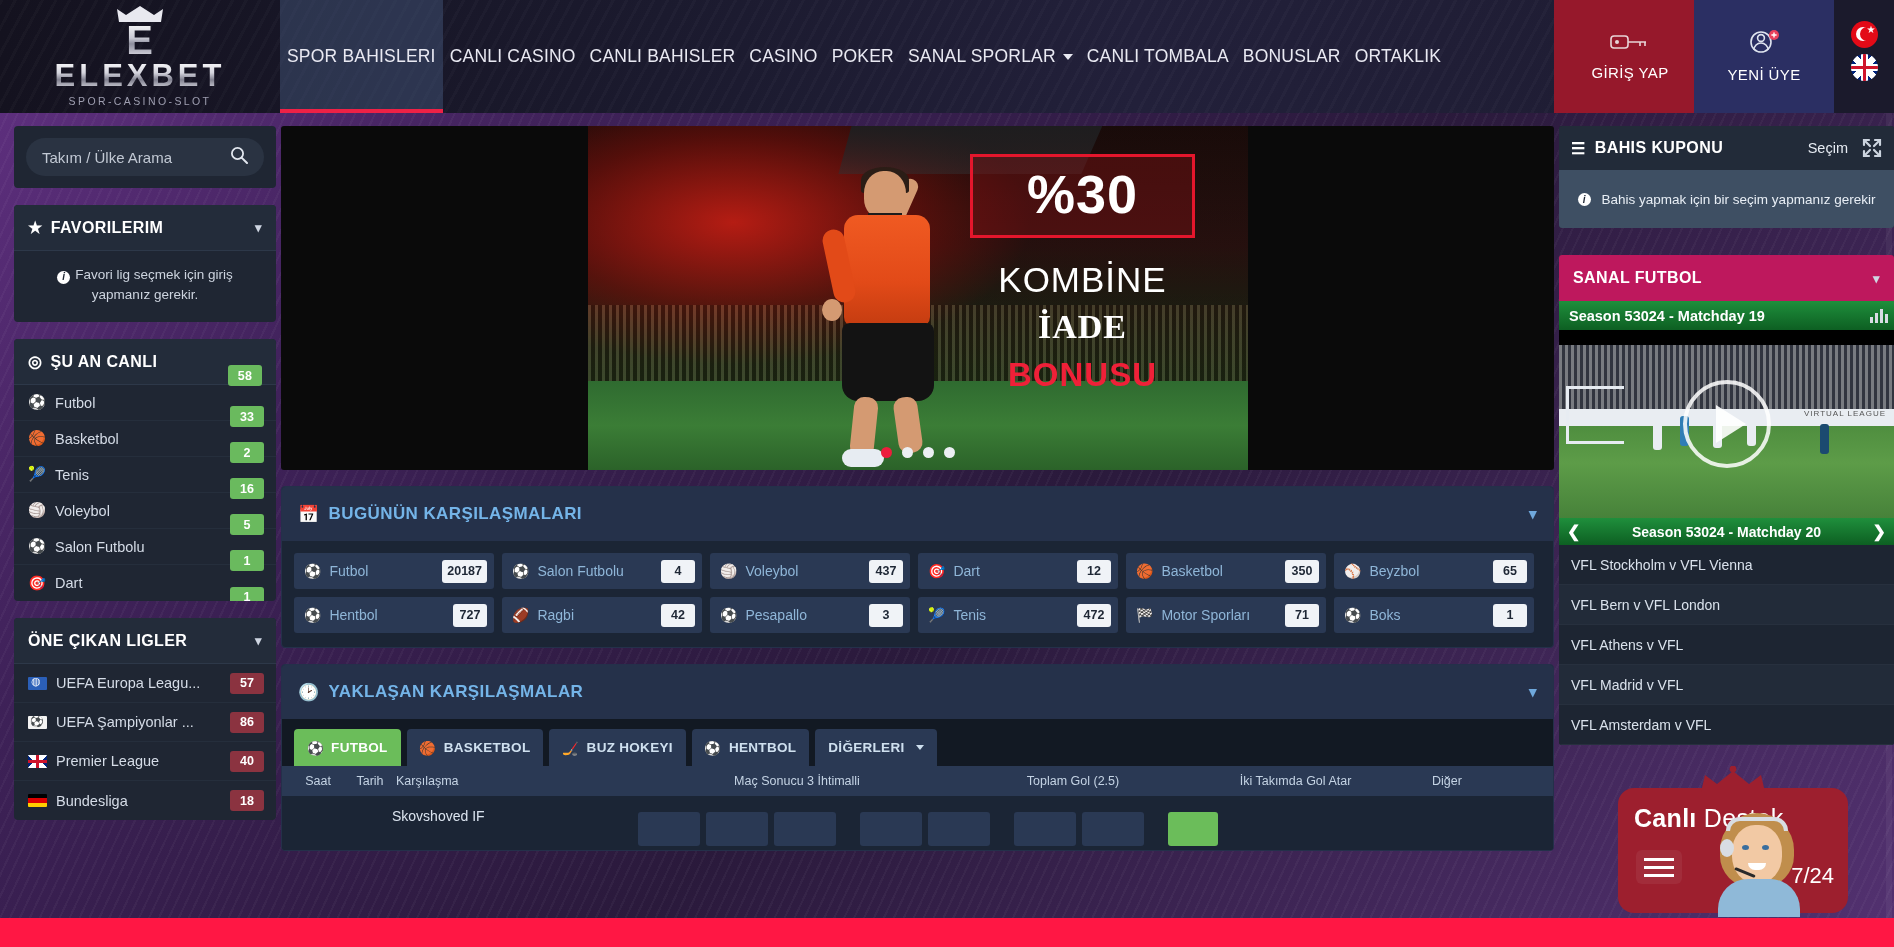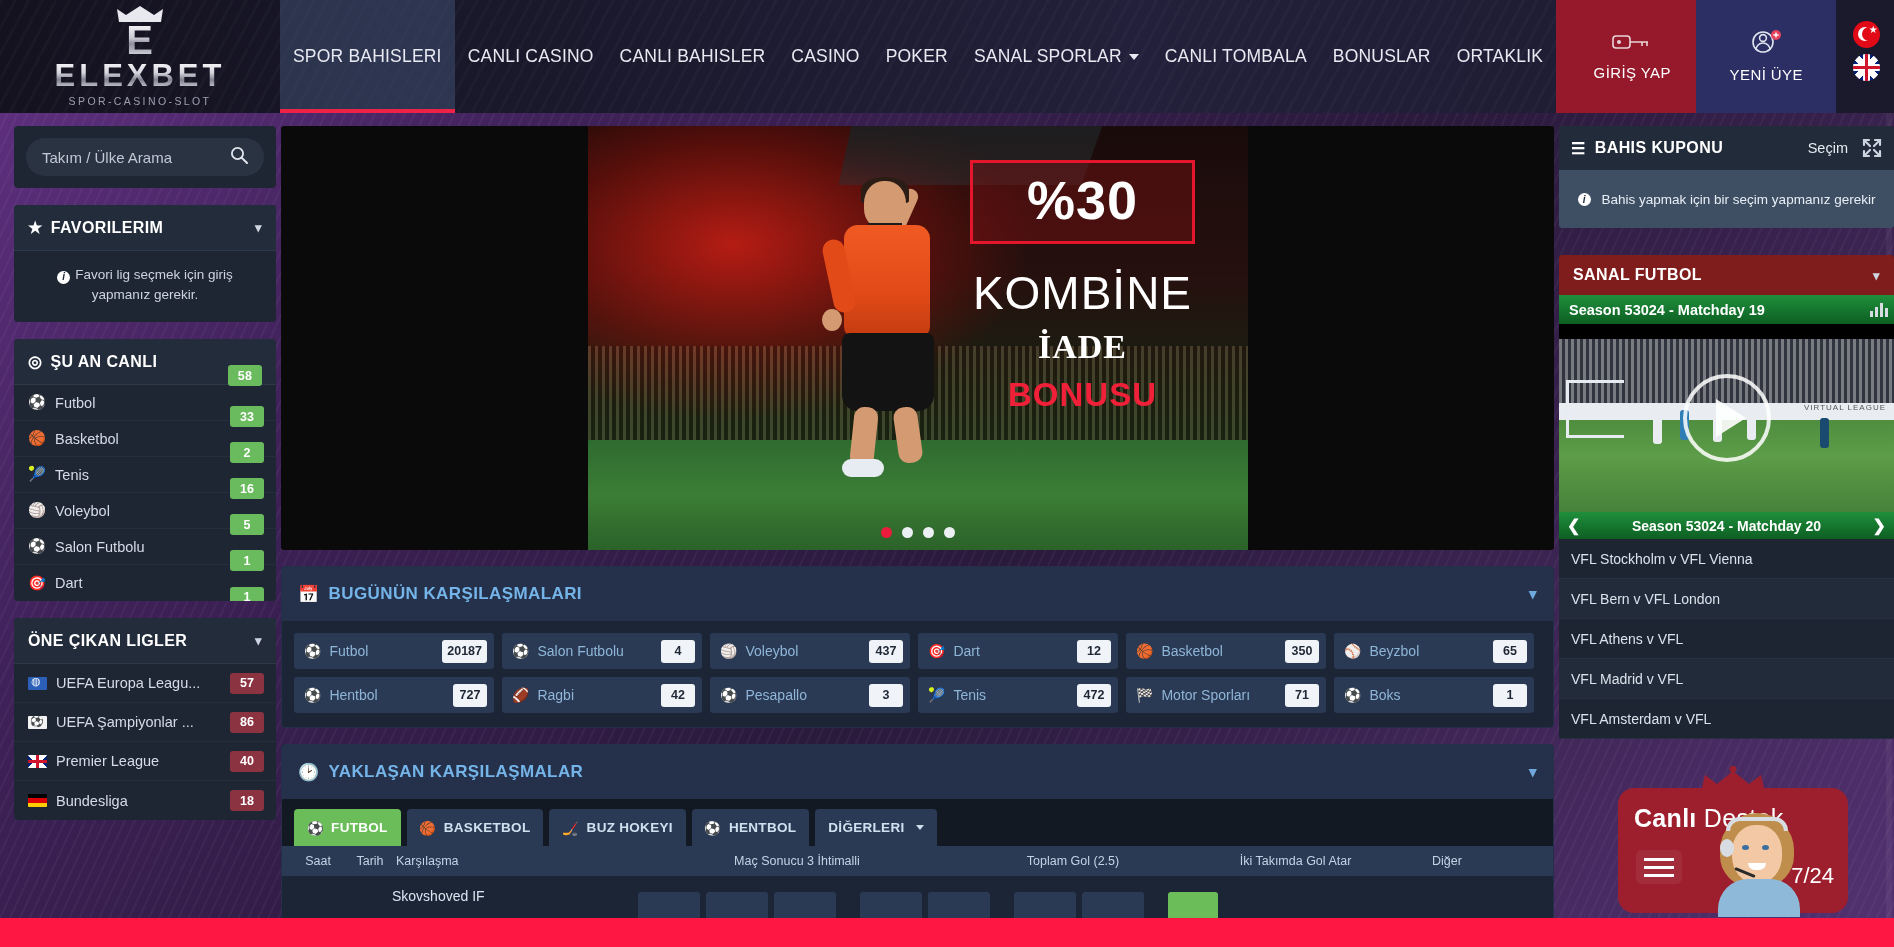--- a/index.html
+++ b/index.html
@@ -47,21 +47,21 @@
     background: linear-gradient(180deg,#ffffff 0%,#d4d4dd 40%,#7f7f8e 62%,#f2f2f7 100%);
     -webkit-background-clip: text; background-clip: text; color: transparent;
     margin-top: 1px; line-height: 1.05;
   }
   .logo-sub {
     font-size: 10.5px; letter-spacing: 2.4px; color: #9e9eb0; margin-top: 3px;
   }
 
   .mainnav { display: flex; align-items: stretch; flex: 1 1 auto; }
   .nav-item {
-    display: flex; align-items: center; padding: 0 13px; height: 113px;
+    display: flex; align-items: center; padding: 0 7px; height: 113px;
     color: #e9e9f2; font-size: 17.5px; letter-spacing: 0.2px;
     text-decoration: none; white-space: nowrap; position: relative;
     font-family: "Liberation Sans", sans-serif;
   }
   .nav-item.active {
     background: rgba(70,92,128,0.45);
     box-shadow: inset 0 -4px 0 #ee2146;
   }
   .nav-caret {
     display: inline-block; margin-left: 7px;
@@ -167,21 +167,21 @@
   .fl-gb2 .x3 { position:absolute; inset:0; background:
       linear-gradient(0deg, transparent 41%, #cf142b 41%, #cf142b 59%, transparent 59%),
       linear-gradient(90deg, transparent 41%, #cf142b 41%, #cf142b 59%, transparent 59%); }
   .fl-de { background: linear-gradient(180deg,#000 0 33%, #dd0000 33% 66%, #ffce00 66% 100%); }
 
   
   .center {
     position: absolute; left: 281px; top: 126px; width: 1273px; z-index: 15;
   }
   .banner {
-    height: 424px; border-radius: 3px; overflow: hidden; position: relative;
+    height: 344px; border-radius: 3px; overflow: hidden; position: relative;
     background: #0a0a0a; display:flex; align-items:stretch; justify-content:center;
   }
   .banner-art {
     width: 660px; position: relative; overflow: hidden;
     background:
       radial-gradient(ellipse 60% 55% at 22% 28%, rgba(200,30,20,0.88) 0%, rgba(120,15,10,0.6) 45%, rgba(20,8,8,0.2) 75%),
       linear-gradient(180deg,#1a0c0a 0%, #2a1210 35%, #123016 72%, #16421c 100%);
   }
   .stadium-stands {
     position:absolute; left:0; right:0; top:52%; height: 28%;
@@ -213,21 +213,21 @@
   .pl-leg  { position:absolute; left:36px; top:226px; width:24px; height:60px; background:#d49a72; border-radius:10px; transform: rotate(6deg);}
   .pl-leg2 { position:absolute; left:80px; top:226px; width:24px; height:56px; background:#d49a72; border-radius:10px; transform: rotate(-8deg);}
   .pl-boot { position:absolute; left:26px; top:278px; width:42px; height:18px; background:#e7ecf2; border-radius:9px; }
 
   .banner-text { position:absolute; left: 58%; top: 8%; width: 34%; text-align:center; }
   .pct-box {
     border: 3px solid #e4162c; background: rgba(140,18,22,0.38);
     padding: 10px 8px 14px; margin-bottom: 22px;
   }
   .pct-box .p { font-size: 54px; font-weight: bold; color:#fff; letter-spacing:1px; line-height:1; }
-  .bl1 { font-size: 46px; color:#fff; letter-spacing:1px; margin-bottom: 8px; font-family:"Liberation Sans",sans-serif;}
+  .bl1 { font-size: 35px; color:#fff; letter-spacing:1px; margin-bottom: 8px; font-family:"Liberation Sans",sans-serif;}
   .bl2 { font-size: 34px; color:#fff; font-weight:bold; letter-spacing:1px; margin-bottom: 10px; font-family: Liberation Serif, serif;}
   .bl3 { font-size: 33px; color:#ef2038; font-weight:bold; letter-spacing:1px;}
   .dots { position:absolute; bottom: 12px; left: 0; right: 0; display:flex; justify-content:center; gap: 10px; }
   .dot { width: 11px; height: 11px; border-radius:50%; background:#eceff3; }
   .dot.on { background:#ec1d3c; }
 
   .card {
     background: #1b2535; border-radius: 4px; margin-top: 16px; overflow: hidden;
     border: 1px solid #24304a;
   }
@@ -282,21 +282,21 @@
   .coupon-head .ttl { display:flex; align-items:center; gap:9px; font-size:16px; font-weight:bold; letter-spacing:0.4px;}
   .coupon-head .right { display:flex; align-items:center; gap: 14px; }
   .secim { font-size: 14.5px; color:#e6ebf2; font-weight: normal; }
   .expand-ic { width: 20px; height: 20px; color:#ccd4df; }
   .coupon-body {
     background:#3e4f63; min-height: 58px; display:flex; align-items:center;
     justify-content:center; color:#e8eef5; font-size: 13.5px; gap: 6px; padding: 16px 10px;
   }
   .vpanel { background:#1f2633; border-radius:3px; margin-top: 27px; overflow:hidden; }
   .vhead {
-    height: 40px; background:#7f1d1d; display:flex; align-items:center; justify-content:space-between;
+    height: 46px; background:#be185d; display:flex; align-items:center; justify-content:space-between;
     padding: 11px 14px; color:#fff; font-size:16px; font-weight:bold; letter-spacing:0.4px;
   }
   .matchday-bar {
     height: 29px; background: linear-gradient(180deg,#1f8f3c 0%, #0d5f22 100%);
     display:flex; align-items:center; justify-content:space-between; padding:0 6px 0 10px;
     color:#fff; font-size: 14.5px; font-weight: bold;
   }
   .bars-ic { display:flex; align-items:flex-end; gap:2px; height:14px; }
   .bars-ic i { width:3px; background:#d7dce3; display:block; }
   .video {

